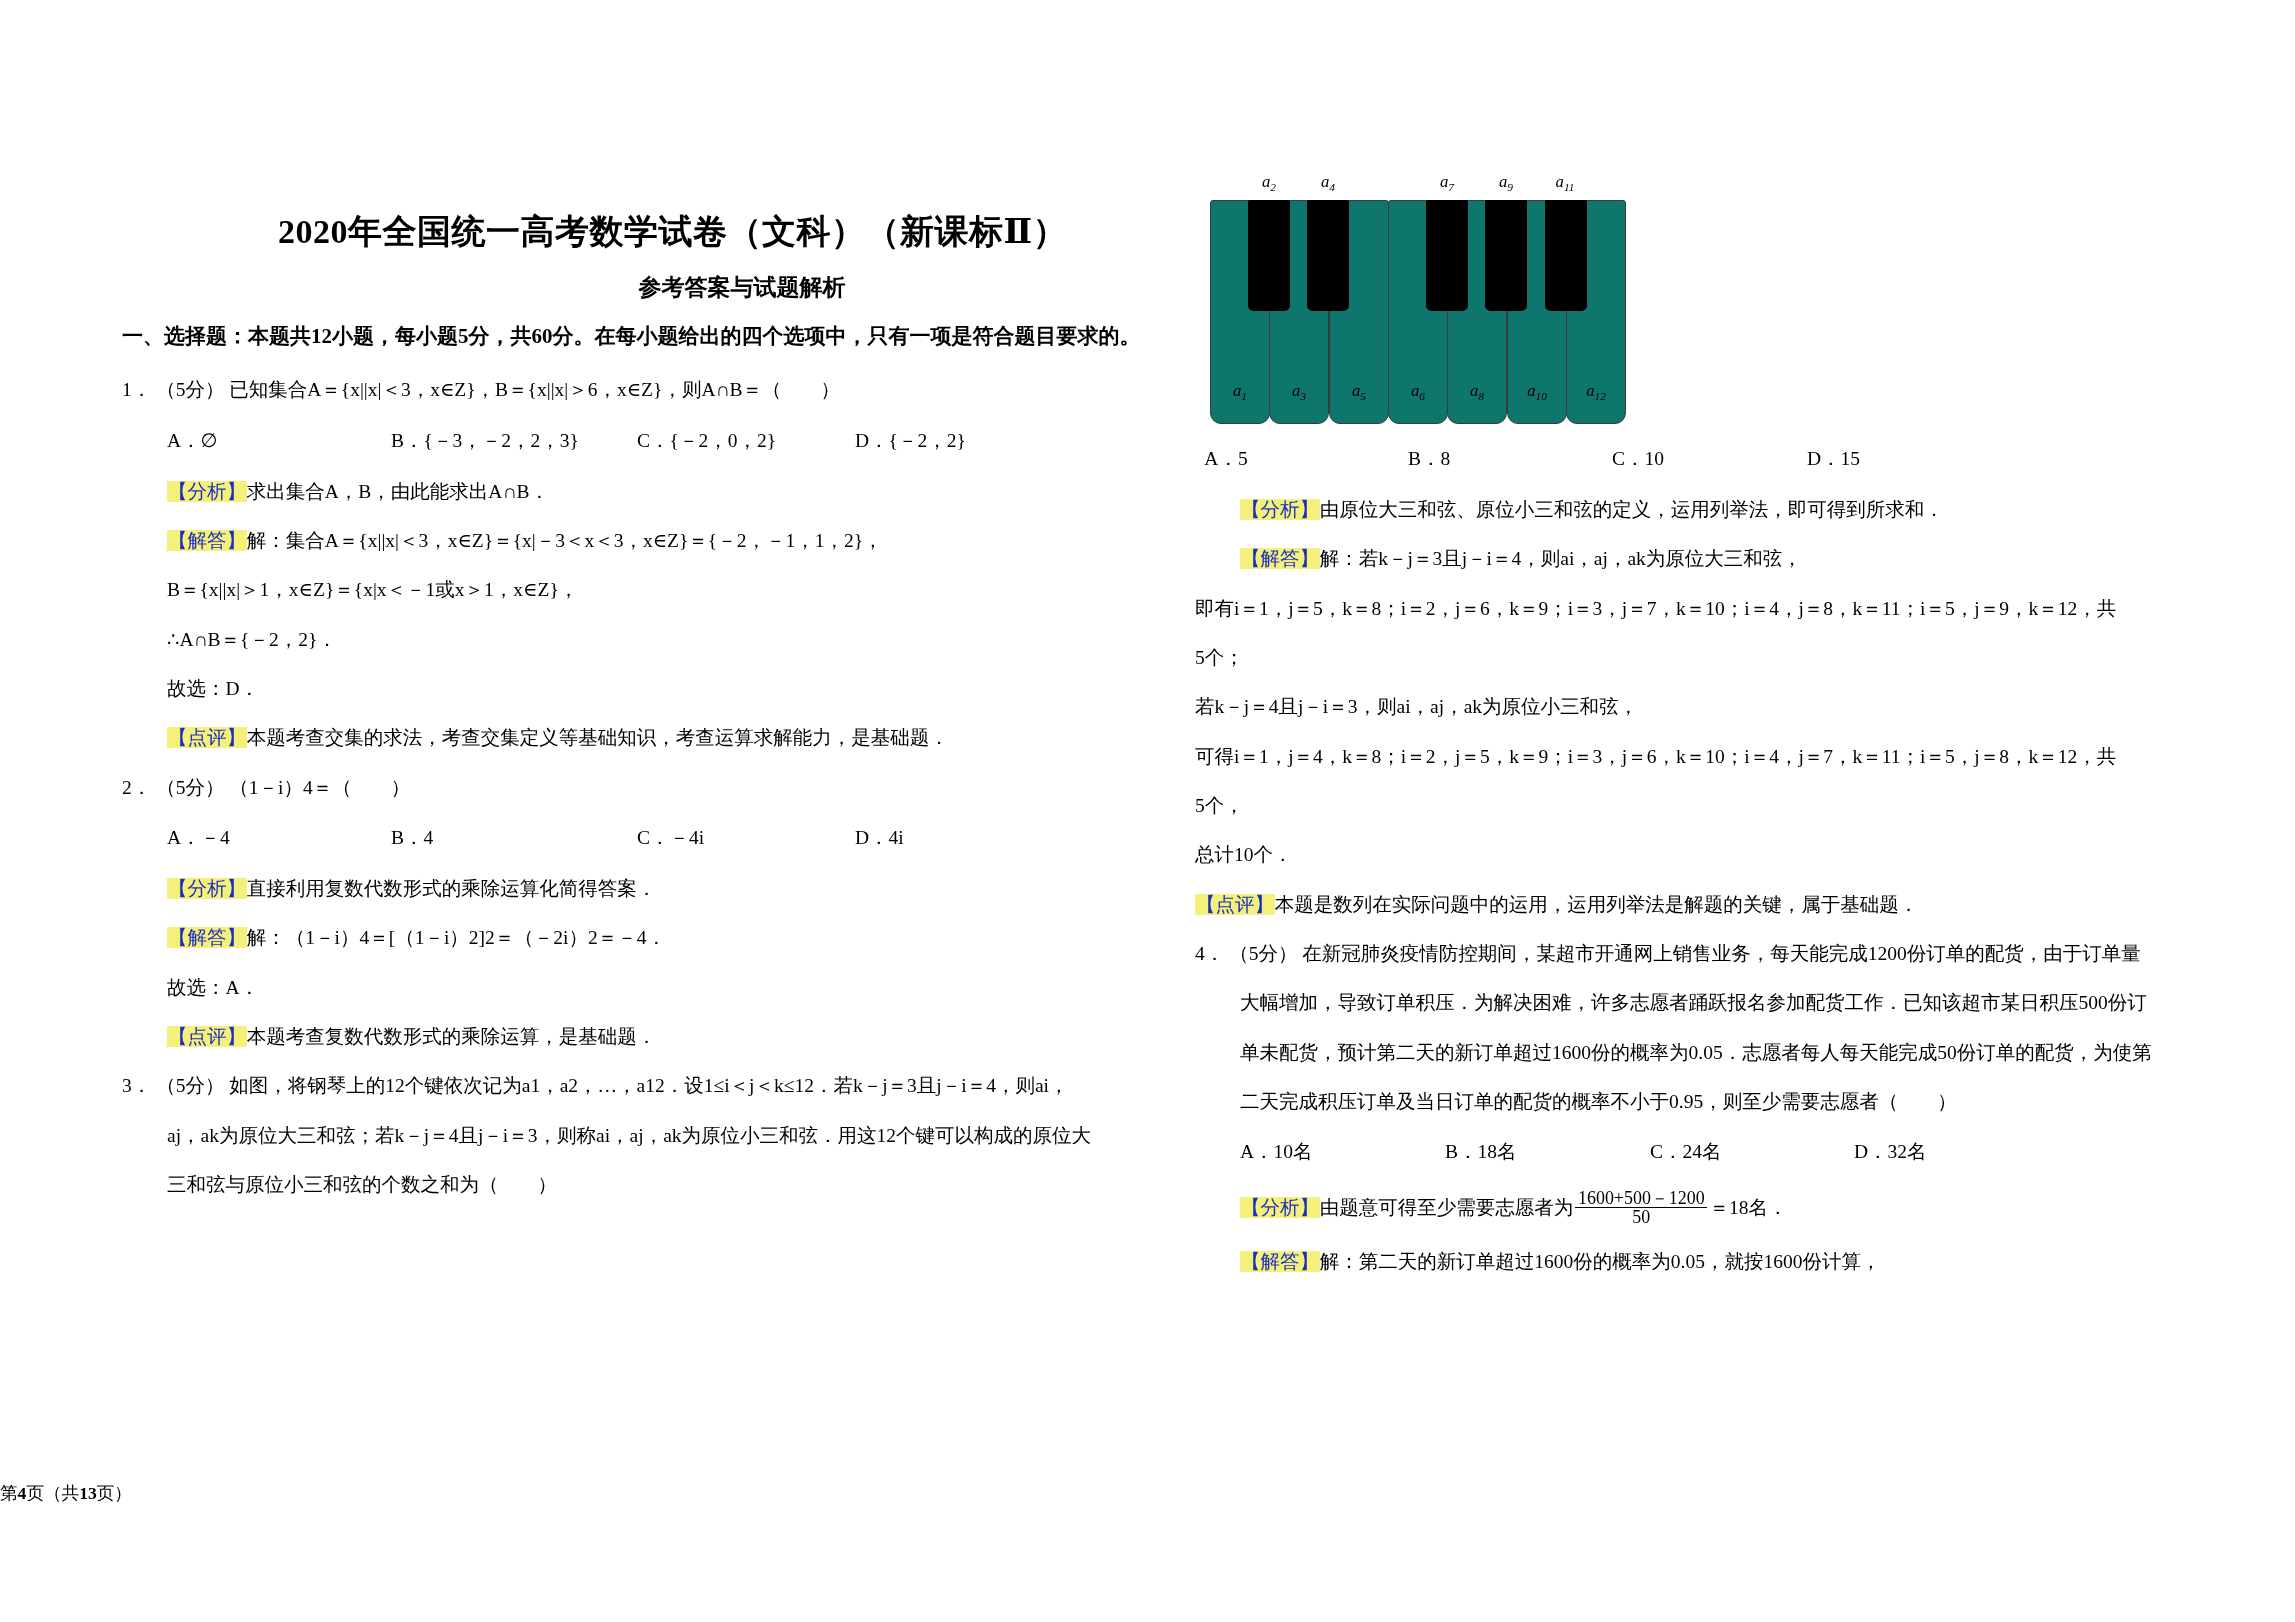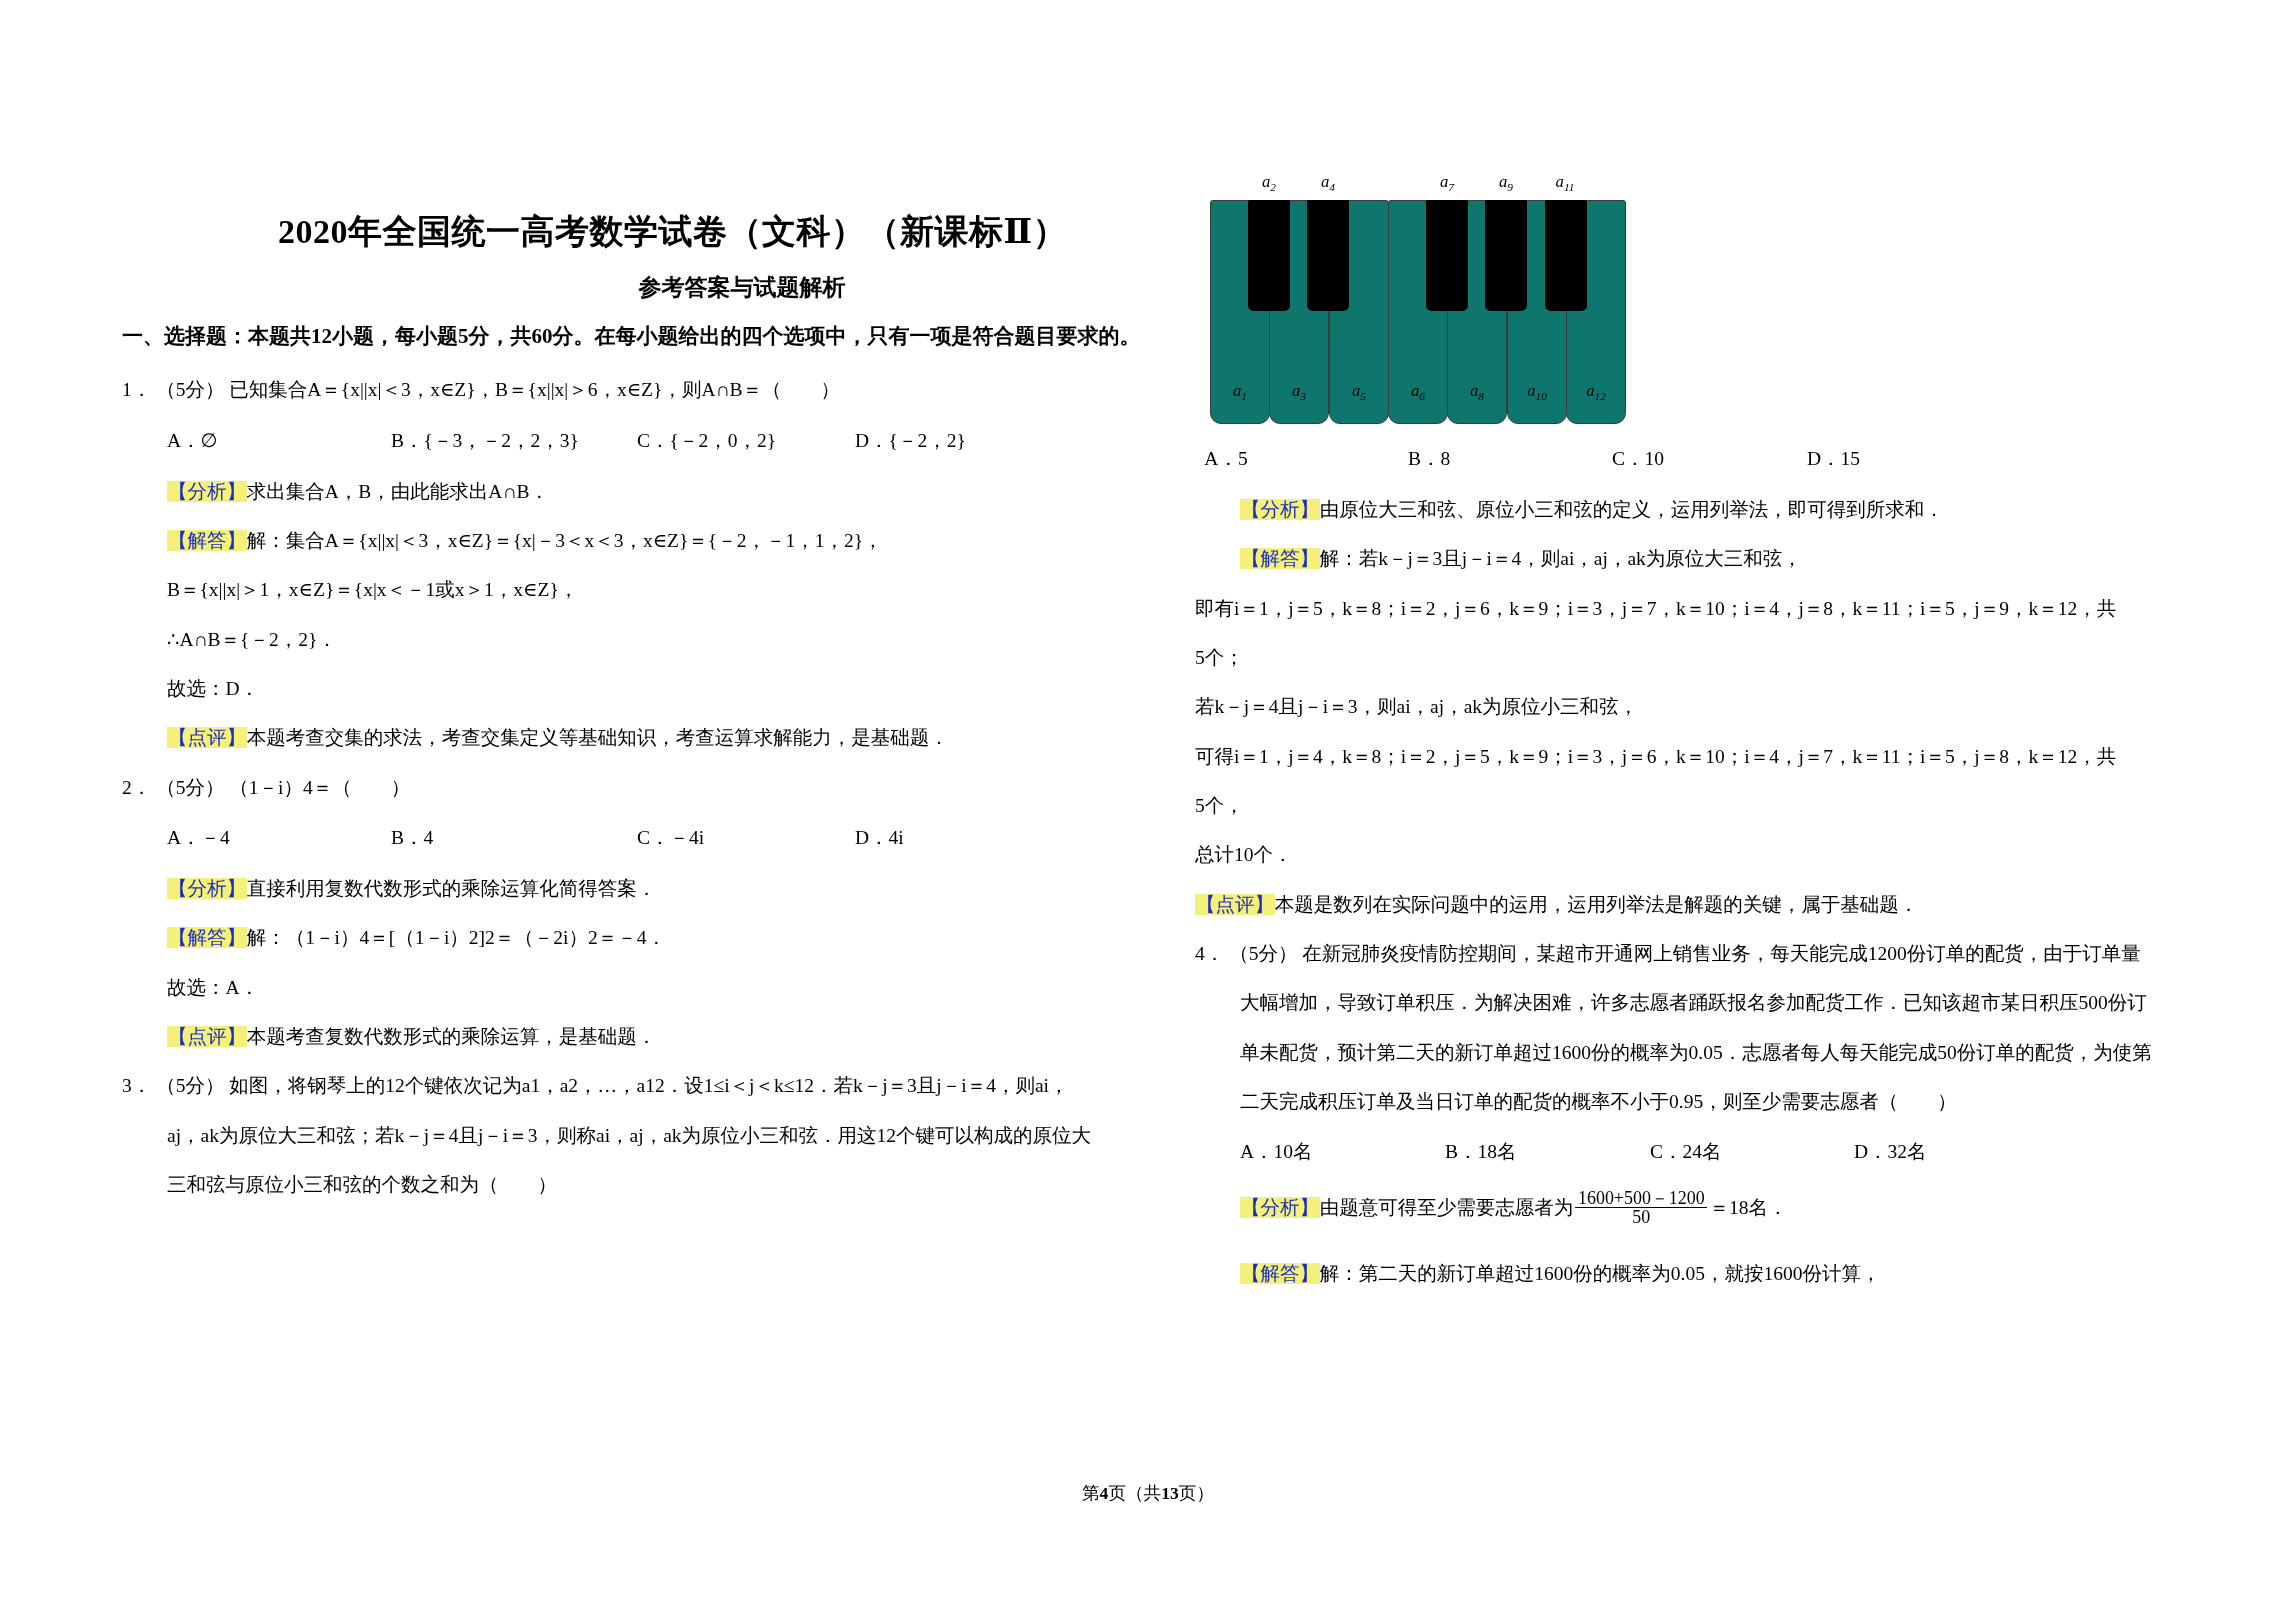--- a/index.html
+++ b/index.html
@@ -150,21 +150,20 @@
     font-size: 16.7px;
     font-style: italic;
   }
 
   
   .footer {
     position: absolute;
     left: 0;
     top: 1481px;
     width: 2296px;
-    text-align: center;
     font-size: 17.6px;
   }
   .footer .bold { font-weight: bold; }
 </style>
 </head>
 <body>
 
 <div class="page">
 
   <div class="title">2020年全国统一高考数学试卷（文科）（新课标Ⅱ）</div>
@@ -344,21 +343,21 @@
         <span>B．</span><span>18名</span>
       </span>
       <span class="opt" style="left:455px;">
         <span>C．</span><span>24名</span>
       </span>
       <span class="opt" style="left:659px;">
         <span>D．</span><span>32名</span>
       </span>
     </div>
 
-    <div class="qline indent" style="margin-bottom:32px;">
+    <div class="qline indent" style="margin-bottom:20px;">
       <span class="tag">【分析】</span><span>由题意可得至少需要志愿者为</span><span class="frac"><span class="num">1600+500－1200</span><span class="den">50</span></span><span>＝18名．</span>
     </div>
 
     <div class="qline indent">
       <span class="tag">【解答】</span><span>解：第二天的新订单超过1600份的概率为0.05，就按1600份计算，</span>
     </div>
 
   </div>
 
   <div class="footer">

